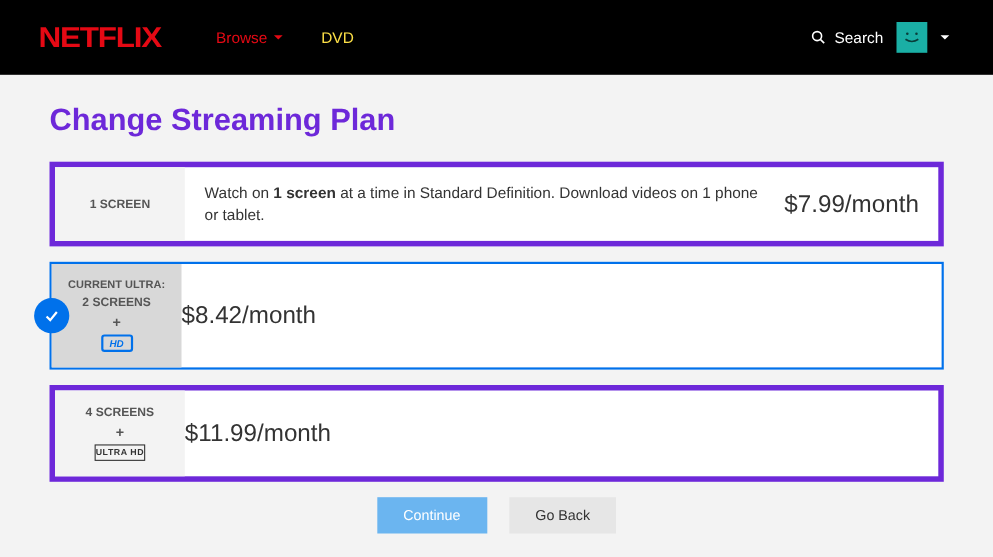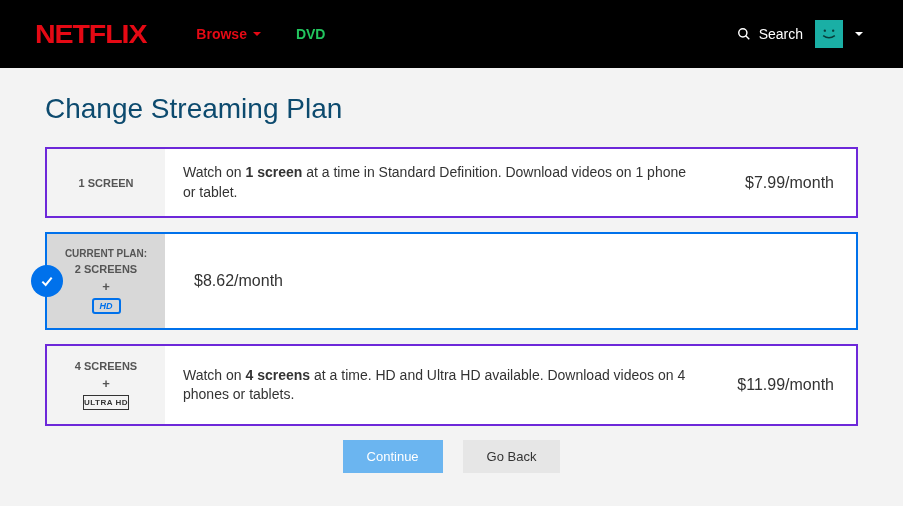--- a/index.html
+++ b/index.html
@@ -1,44 +1,44 @@
 <!DOCTYPE html>
 <html><head>
   <meta charset="utf-8">
   <style>
     * { margin: 0; padding: 0; box-sizing: border-box; }
     body { font-family: Arial, Helvetica, sans-serif; background: #f3f3f3; width: 903px; }
     
     .header { background: #000; height: 68px; display: flex; align-items: center; padding: 0 40px; }
     .logo { color: #e50914; font-weight: 900; font-size: 26px; letter-spacing: -1px; transform: scaleX(1.1); }
     .nav { display: flex; align-items: center; margin-left: 55px; gap: 35px; }
-    .nav-item { color: #e50914; font-size: 14px; font-weight: bold; display: flex; align-items: center; gap: 6px; }
-    .nav-item.white { color: #22c55e; }
+    .nav-item { color: #e50914; font-size: 14px; font-weight: normal; display: flex; align-items: center; gap: 6px; }
+    .nav-item.white { color: #fde047; }
     .caret-down { width: 0; height: 0; border-left: 4px solid transparent; border-right: 4px solid transparent; border-top: 4px solid #e50914; }
     .header-right { margin-left: auto; display: flex; align-items: center; gap: 12px; }
     .search { display: flex; align-items: center; gap: 8px; color: #fff; font-size: 14px; justify-content: center; }
     .search-icon { width: 14px; height: 14px; }
     .avatar { width: 28px; height: 28px; background: #1aafa5; display: flex; align-items: center; justify-content: center; }
     .avatar svg { width: 20px; height: 14px; }
     .caret-white { width: 0; height: 0; border-left: 4px solid transparent; border-right: 4px solid transparent; border-top: 4px solid #fff; }
     
     .container { padding: 25px 45px 20px 45px; }
-    .page-title { font-size: 28px; font-weight: normal; color: #0c4a6e; margin-bottom: 22px; }
+    .page-title { font-size: 28px; font-weight: bold; color: #6d28d9; margin-bottom: 22px; }
     
-    .plan-card { border: 2px solid #6d28d9; background: #fff; display: flex; align-items: center; margin-bottom: 14px; min-height: 68px; position: relative; }
+    .plan-card { border: 5px solid #6d28d9; background: #fff; display: flex; align-items: center; margin-bottom: 14px; min-height: 68px; position: relative; }
     .plan-card.selected { border: 2px solid #0071eb; }
     .plan-label { width: 118px; padding: 14px 10px; background: #f3f3f3; text-align: center; font-size: 11px; font-weight: bold; color: #555; display: flex; flex-direction: column; align-items: center; gap: 4px; align-self: stretch; justify-content: center; }
     .plan-card.selected .plan-label { background: #d8d8d8; }
     .plan-current { font-size: 10px; color: #555; }
     .plan-plus { font-size: 13px; color: #555; }
     .hd-badge { border: 2px solid #0071eb; color: #0071eb; font-size: 9px; font-weight: bold; padding: 1px 6px; border-radius: 3px; font-style: italic; }
     .ultrahd-badge { border: 1px solid #333; color: #333; font-size: 8px; font-weight: bold; padding: 2px 0; letter-spacing: 0.5px; }
     .plan-desc { flex: 1; padding: 14px 18px; font-size: 14px; color: #333; line-height: 1.4; }
     .plan-desc b { font-weight: bold; }
-    .plan-price { width: 140px; text-align: right; padding-right: 22px; font-size: 16px; color: #333; }
+    .plan-price { width: 140px; text-align: right; padding-right: 22px; font-size: 22px; color: #333; }
     
     .checkmark { position: absolute; left: -16px; top: 50%; transform: translateY(-50%); width: 32px; height: 32px; background: #0071eb; border-radius: 50%; display: flex; align-items: center; justify-content: center; }
     .checkmark svg { width: 16px; height: 16px; }
     
     .disclaimer { font-size: 10px; color: #666; line-height: 1.5; margin-bottom: 14px; }
     
     .buttons { display: flex; justify-content: center; gap: 20px; }
     .btn { padding: 9px 24px; font-size: 13px; border: none; cursor: pointer; }
     .btn-primary { background: #6bb5f0; color: #fff; }
     .btn-secondary { background: #e6e6e6; color: #333; text-align: center; }
@@ -87,36 +87,33 @@
     <div class="plan-price">$7.99/month</div>
   </div>
 
   <div class="plan-card selected">
     <div class="checkmark">
       <svg viewBox="0 0 24 24" fill="none" stroke="#fff" stroke-width="3">
           <polyline points="5,13 10,18 19,7"></polyline>
         </svg>
     </div>
     <div class="plan-label">
-      <span class="plan-current">CURRENT PLAN:</span>
+      <span class="plan-current">CURRENT ULTRA:</span>
       <span>2 SCREENS</span>
       <span class="plan-plus">+</span>
       <span class="hd-badge">HD</span>
     </div>
-    <div class="plan-price">$8.62/month</div>
+    <div class="plan-price">$8.42/month</div>
   </div>
 
   <div class="plan-card">
     <div class="plan-label">
       <span>4 SCREENS</span>
       <span class="plan-plus">+</span>
       <span class="ultrahd-badge">ULTRA HD</span>
-    </div>
-    <div class="plan-desc">
-      <span>Watch on </span><b>4 screens</b><span> at a time. HD and Ultra HD available. Download videos on 4 phones or tablets.</span>
     </div>
     <div class="plan-price">$11.99/month</div>
   </div>
 
 
   <div class="buttons">
     <button class="btn btn-primary">Continue</button>
     <button class="btn btn-secondary">Go Back</button>
   </div>
 </div>

